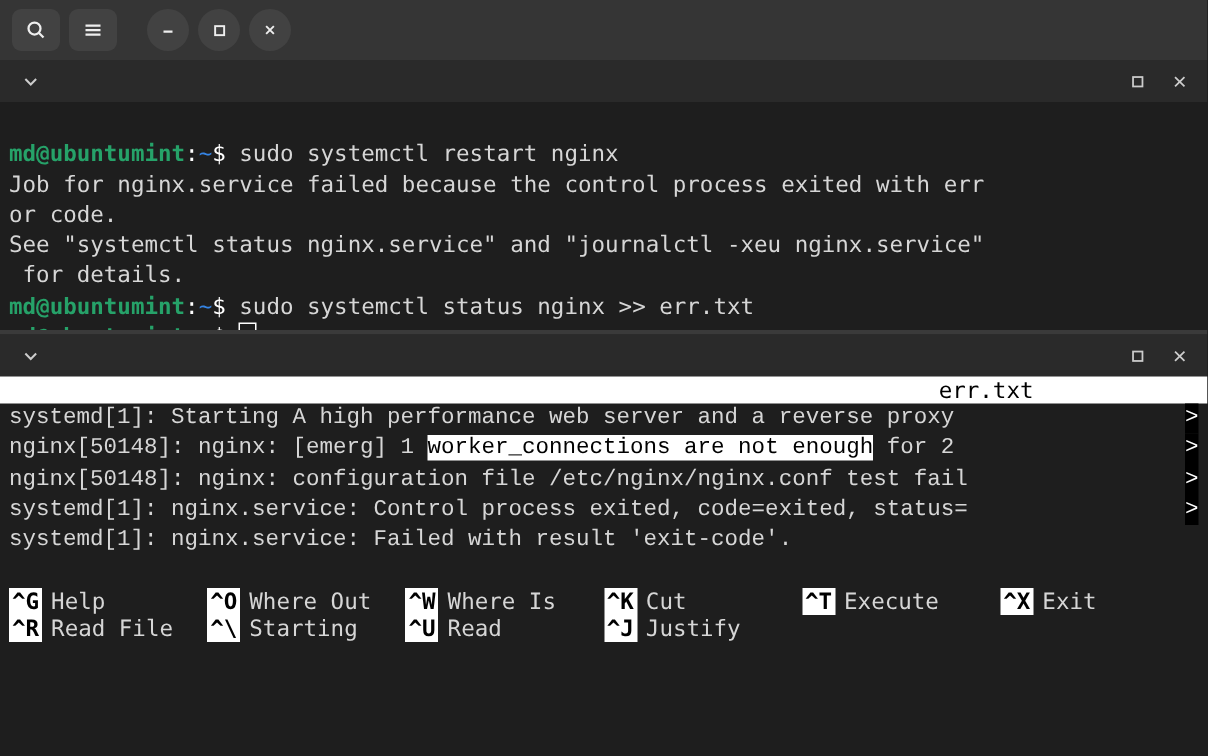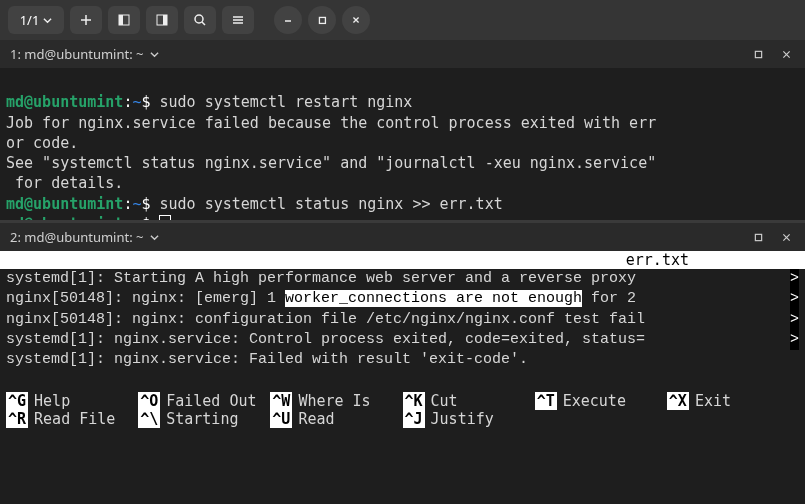--- a/index.html
+++ b/index.html
@@ -60,47 +60,20 @@
 .hl { background:#ffffff; color:#000;}
 .shortcuts { display:grid; grid-template-columns:repeat(6,1fr); padding:2px 6px 6px 6px; row-gap:0;}
 .sc { display:flex; gap:6px; align-items:center;}
 .key { background:#ffffff; color:#000; font-weight:600; padding:0 2px;}
 svg { display:block;}
 </style>
 </head>
 <body>
 
 <div class="titlebar">
-  <div class="tb-left">
-    <div class="tb-tabcount">
-      <span>1/1</span>
-      <span>
-        <svg width="9" height="9" viewBox="0 0 10 10">
-            <path d="M1 3 L5 7 L9 3" stroke="#eee" stroke-width="1.5" fill="none"></path>
-          </svg>
-      </span>
-    </div>
-    <div class="tb-btn">
-      <svg width="14" height="14" viewBox="0 0 14 14">
-          <path d="M7 2 V12 M2 7 H12" stroke="#eee" stroke-width="1.5"></path>
-        </svg>
-    </div>
-    <div class="tb-btn">
-      <svg width="14" height="14" viewBox="0 0 14 14">
-          <rect x="2" y="2" width="10" height="10" stroke="#eee" fill="none"></rect>
-          <rect x="2" y="2" width="4" height="10" fill="#eee"></rect>
-        </svg>
-    </div>
-    <div class="tb-btn">
-      <svg width="14" height="14" viewBox="0 0 14 14">
-          <rect x="2" y="2" width="10" height="10" stroke="#eee" fill="none"></rect>
-          <rect x="8" y="2" width="4" height="10" fill="#eee"></rect>
-        </svg>
-    </div>
-  </div>
   <div class="tb-right">
     <div class="tb-btn">
       <svg width="14" height="14" viewBox="0 0 14 14">
           <circle cx="6" cy="6" r="4" stroke="#eee" fill="none" stroke-width="1.5"></circle>
           <path d="M9 9 L12 12" stroke="#eee" stroke-width="1.5"></path>
         </svg>
     </div>
     <div class="tb-btn">
       <svg width="14" height="14" viewBox="0 0 14 14">
           <path d="M2 4 H12 M2 7 H12 M2 10 H12" stroke="#eee" stroke-width="1.5"></path>
@@ -119,21 +92,20 @@
     </div>
     <div class="tb-btn circle">
       <svg width="12" height="12" viewBox="0 0 14 14">
           <path d="M4 4 L10 10 M10 4 L4 10" stroke="#eee" stroke-width="1.5"></path>
         </svg>
     </div>
   </div>
 </div>
 
 <div class="pane-header">
-  <span>1: md@ubuntumint: ~</span>
   <span style="margin-left:6px">
     <svg width="9" height="9" viewBox="0 0 10 10">
         <path d="M1 3 L5 7 L9 3" stroke="#ccc" stroke-width="1.5" fill="none"></path>
       </svg>
   </span>
   <span class="spacer"></span>
   <span class="ico">
     <svg width="11" height="11" viewBox="0 0 14 14">
         <rect x="3" y="3" width="8" height="8" stroke="#ccc" fill="none" stroke-width="1.5"></rect>
       </svg>
@@ -151,21 +123,20 @@
 <span>or code.</span>
 <span>See "systemctl status nginx.service" and "journalctl -xeu nginx.service"</span>
 <span> for details.</span>
 <span class="green">md@ubuntumint</span><span class="white">:</span><span class="blue">~</span><span class="white">$ </span><span>sudo systemctl status nginx &gt;&gt; err.txt</span>
 <span class="green">md@ubuntumint</span><span class="white">:</span><span class="blue">~</span><span class="white">$ </span><span class="cursor"></span>
 </div>
 
 <div class="pane-sep"></div>
 
 <div class="pane-header">
-  <span>2: md@ubuntumint: ~</span>
   <span style="margin-left:6px">
     <svg width="9" height="9" viewBox="0 0 10 10">
         <path d="M1 3 L5 7 L9 3" stroke="#ccc" stroke-width="1.5" fill="none"></path>
       </svg>
   </span>
   <span class="spacer"></span>
   <span class="ico">
     <svg width="11" height="11" viewBox="0 0 14 14">
         <rect x="3" y="3" width="8" height="8" stroke="#ccc" fill="none" stroke-width="1.5"></rect>
       </svg>
@@ -184,21 +155,21 @@
   </div>
   <div class="nano-body" id="nano-body"><div class="row"><span>systemd[1]: Starting A high performance web server and a reverse proxy </span><span class="edge">&gt;</span></div><div class="row"><span>nginx[50148]: nginx: [emerg] 1 </span><span class="hl">worker_connections are not enough</span><span> for 2 </span><span class="edge">&gt;</span></div><div class="row"><span>nginx[50148]: nginx: configuration file /etc/nginx/nginx.conf test fail</span><span class="edge">&gt;</span></div><div class="row"><span>systemd[1]: nginx.service: Control process exited, code=exited, status=</span><span class="edge">&gt;</span></div><div class="row"><span>systemd[1]: nginx.service: Failed with result 'exit-code'.</span></div></div>
   <div style="height:20px"></div>
   <div class="shortcuts" id="shortcuts">
       <div class="sc">
         <span class="key">^G</span>
         <span>Help</span>
       </div>
       <div class="sc">
         <span class="key">^O</span>
-        <span>Failed Out</span>
+        <span>Where Out</span>
       </div>
       <div class="sc">
         <span class="key">^W</span>
         <span>Where Is</span>
       </div>
       <div class="sc">
         <span class="key">^K</span>
         <span>Cut</span>
       </div>
       <div class="sc">

